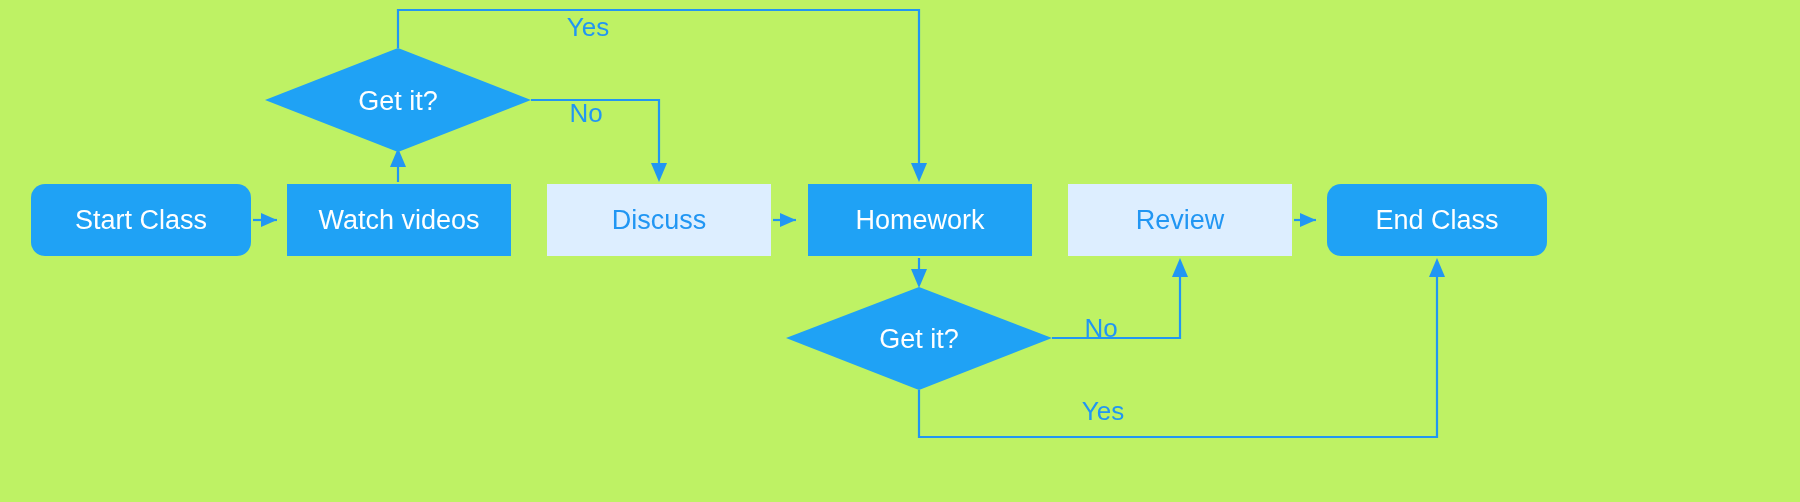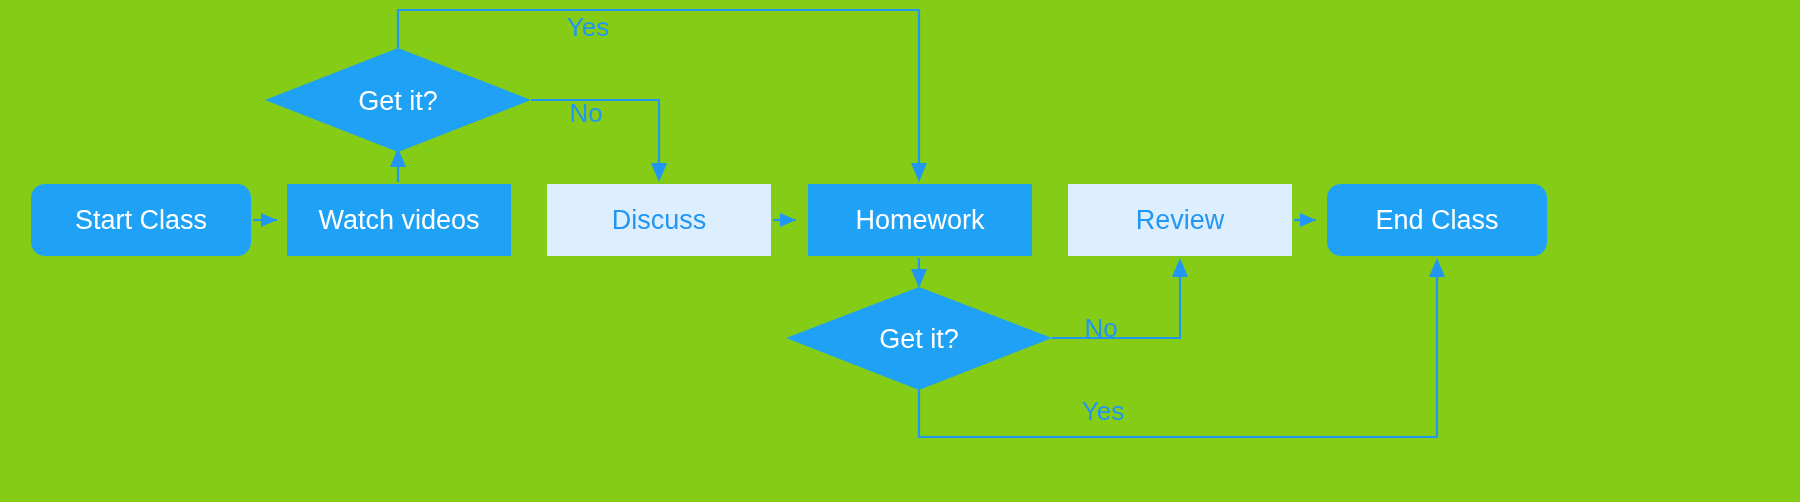--- a/index.html
+++ b/index.html
@@ -10,21 +10,21 @@
   body {
     width: 1800px;
     height: 502px;
     overflow: hidden;
     font-family: "Liberation Sans", sans-serif;
   }
   #flowchart-root {
     position: relative;
     width: 1800px;
     height: 502px;
-    background: #84cc16;
+    background: #bef264;
     text-align: center;
   }
   svg.fc {
     display: block;
     width: 1800px;
     height: 502px;
   }
   .node-label-light {
     font-family: "Liberation Sans", sans-serif;
     font-size: 27px;

